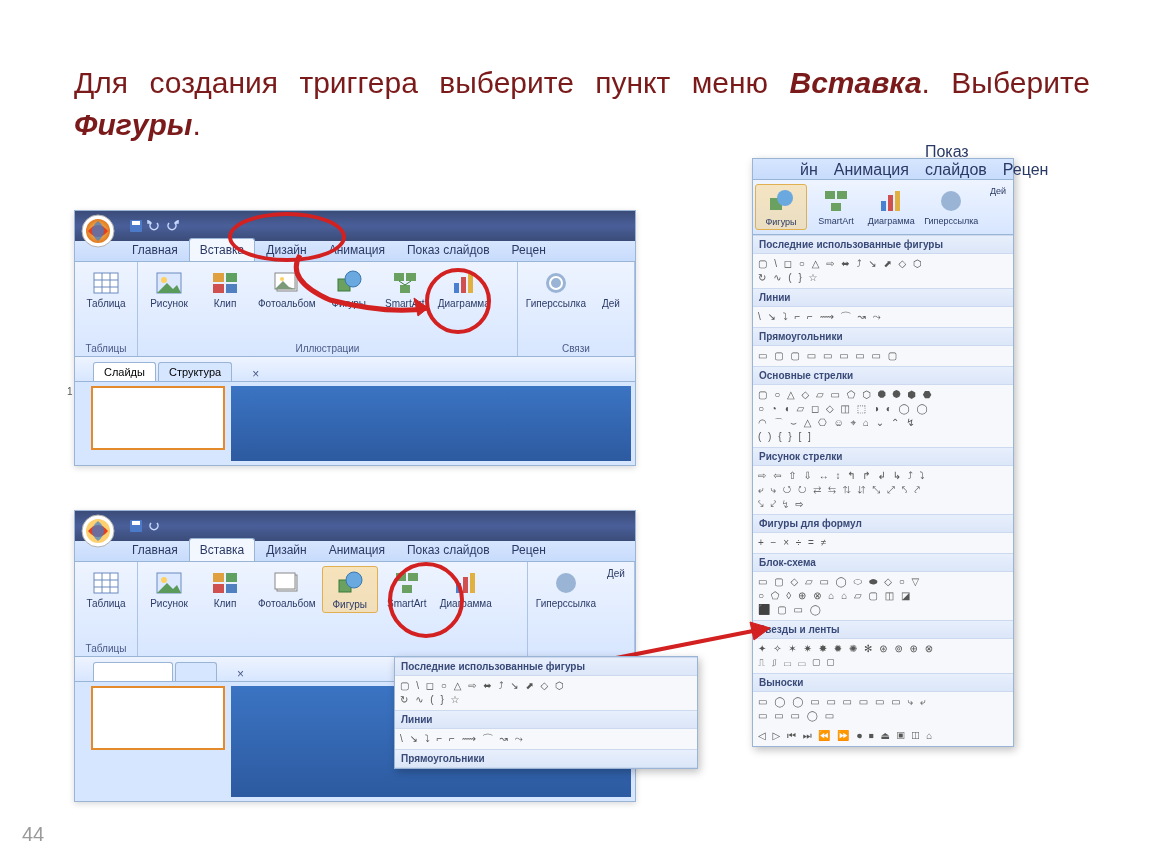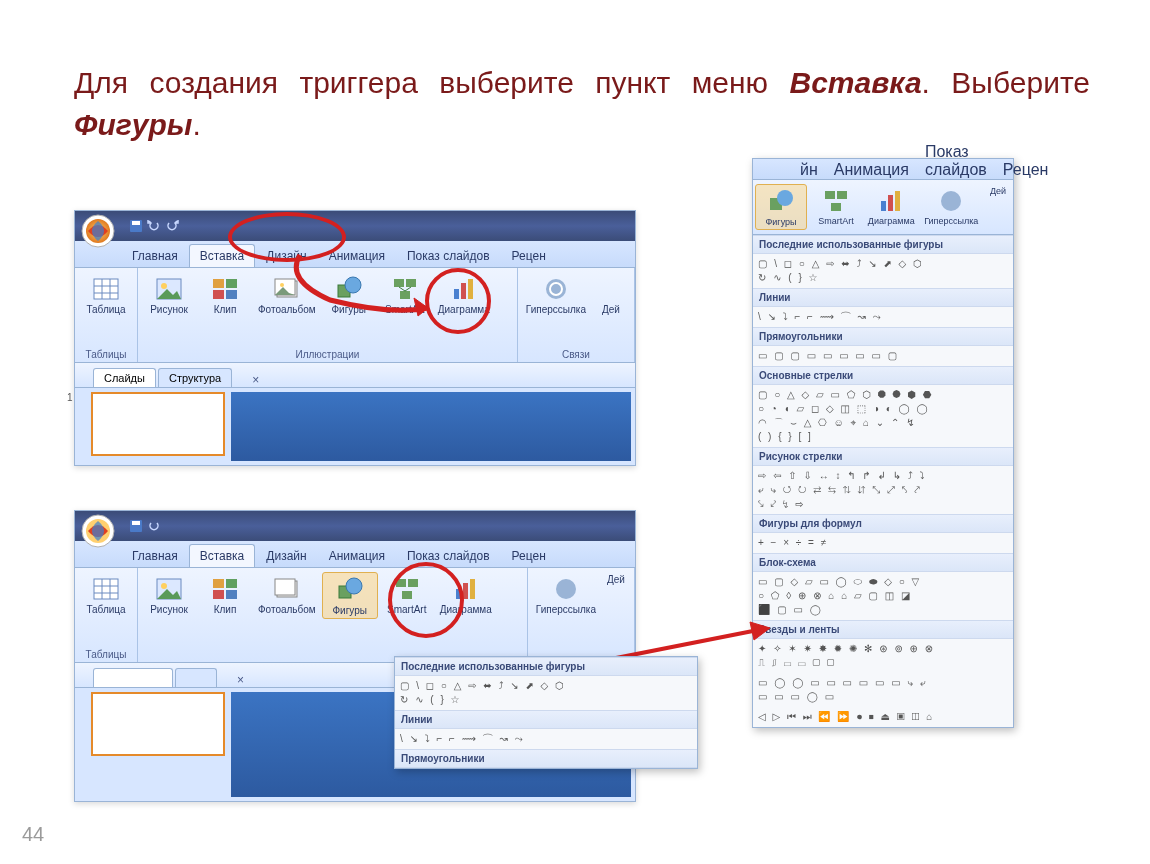--- a/index.html
+++ b/index.html
@@ -56,21 +56,21 @@
     position: relative;
     z-index: 3;
   }
   .office-btn svg { width: 34px; height: 34px; }
   .qat { display: flex; gap: 4px; margin-left: 8px; }
   .qat-ico { width: 14px; height: 14px; display:inline-block; }
   .qat-ico svg { width:14px; height:14px; }
 
   
   .tabs {
-    height: 26px;
+    height: 20px;
     background: linear-gradient(#d7e6ff, #c7dbfb);
     display: flex;
     align-items: flex-end;
     padding-left: 46px;
     font-size: 12px;
   }
   .tab {
     padding: 4px 10px;
     border: 1px solid transparent;
     border-bottom: none;
@@ -623,20 +623,21 @@
 
   <div class="sec-title">Фигуры для формул</div>
   <div class="sec-body">+ − × ÷ = ≠</div>
 
   <div class="sec-title">Блок-схема</div>
   <div class="sec-body">▭ ▢ ◇ ▱ ▭ ◯ ⬭ ⬬ ◇ ○ ▽<br>○ ⬠ ◊ ⊕ ⊗ ⌂ ⌂ ▱ ▢ ◫ ◪<br>⬛ ▢ ▭ ◯</div>
 
   <div class="sec-title">Звезды и ленты</div>
   <div class="sec-body">✦ ✧ ✶ ✷ ✸ ✹ ✺ ✻ ⊛ ⊚ ⊕ ⊗<br>⎍ ⎎ ▭ ▭ ▢ ▢</div>
 
+  <div class="sec-title">Выноски</div>
   <div class="sec-body">▭ ◯ ◯ ▭ ▭ ▭ ▭ ▭ ▭ ⤷ ⤶<br>▭ ▭ ▭ ◯ ▭</div>
 
   <div class="sec-body">◁ ▷ ⏮ ⏭ ⏪ ⏩ ⏺ ⏹ ⏏ ▣ ◫ ⌂</div>
 </div>
 
 <div class="red-ellipse" style="top:212px; left:228px; width:110px; height:42px;"></div>
 <div class="red-ellipse" style="top:268px; left:425px; width:58px; height:58px;"></div>
 <svg class="red-arrow" style="top:240px; left:280px; width:160px; height:80px;" viewBox="0 0 160 80">
   <path d="M20 15 Q 5 40 50 60 Q 110 75 148 68" fill="none" stroke="#d32020" stroke-width="5"></path>
   <polygon points="148,68 134,58 138,76" fill="#d32020"></polygon>

